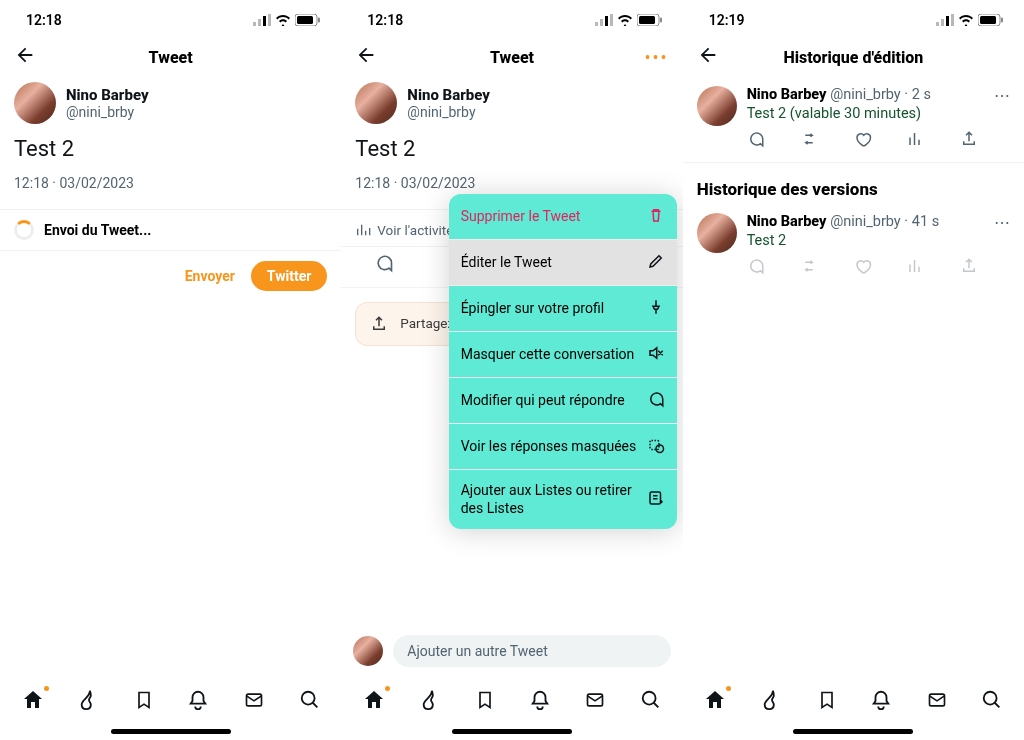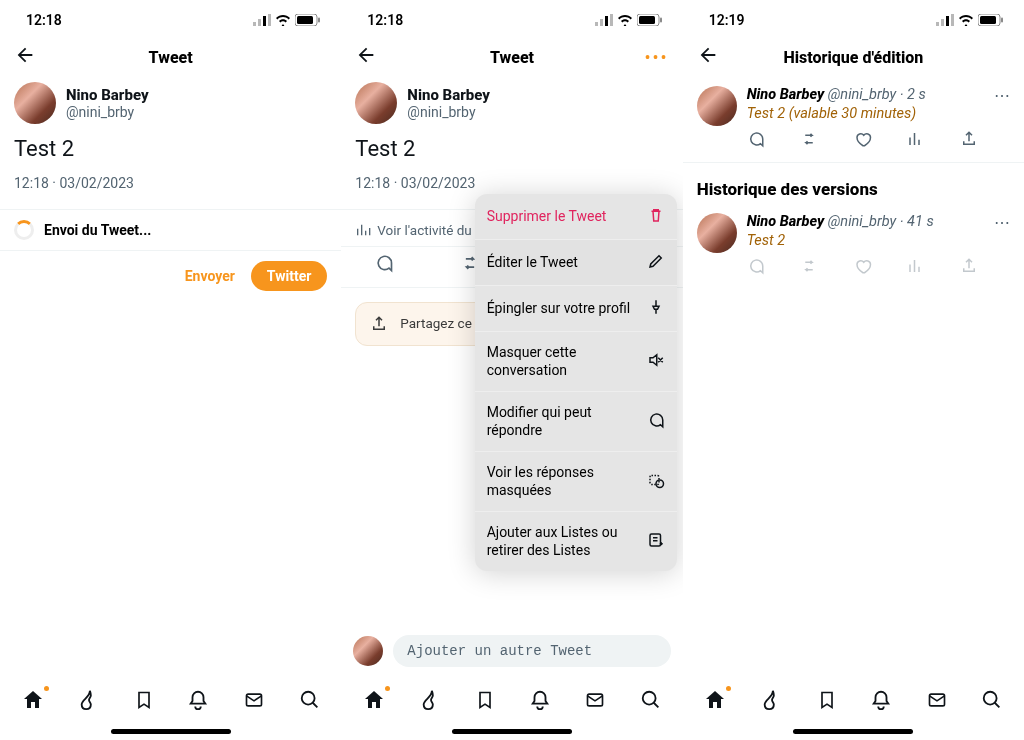--- a/index.html
+++ b/index.html
@@ -155,28 +155,27 @@
   }
   .compose-bar {
     display:flex; align-items:center; gap:10px;
     padding:8px 12px;
   }
   .compose-bar .avatar { width:30px;height:30px; }
   .compose-bar .input {
     flex:1; background:#eff3f4; border-radius:999px;
     padding:8px 14px; color:#536471; font-size:14px;
     cursor:text;
-    font-family:Liberation Mono, monospace;
   }
   
   .ctx-menu {
     position:absolute;
     right:6px; top:116px;
-    width:202px;
-    background:#e5e5e5;
+    width:228px;
+    background:#5eead4;
     border-radius:12px;
     box-shadow:0 2px 28px rgba(0,0,0,.18);
     overflow:hidden;
     z-index:10;
   }
   .ctx-item {
     display:flex; align-items:center; justify-content:space-between;
     padding:12px 12px;
     font-size:14px;
     border-bottom:1px solid #eee;
@@ -194,25 +193,25 @@
     background:linear-gradient(to bottom, rgba(255,255,255,0) 0%, rgba(255,255,255,.7) 30%, rgba(255,255,255,.9) 60%);
     pointer-events:none;
   }
   
   .section-title {
     font-weight:800; font-size:17px; padding:8px 14px 6px 14px;
   }
   .hcard {
     display:flex; gap:10px; padding:8px 14px 0 14px;
   }
-  .hcard .col { flex:1; min-width:0;font-style:italic; }
+  .hcard .col { flex:1; min-width:0; }
   .hcard .line1 { font-size:14.5px; }
   .hcard .line1 .nm { font-weight:800; }
   .hcard .line1 .meta { color:#536471; }
-  .hcard .body { font-size:14.5px; color:#a16207; padding-top:2px; }
+  .hcard .body { font-size:14.5px; color:#14532d; padding-top:2px; }
   .hcard .dots { color:#536471; font-size:16px; cursor:pointer; padding-left:6px; }
   .hactions {
     display:flex; justify-content:space-between;
     padding:8px 0 10px 0;
     color:#536471;
   }
   .hactions.faded { opacity:.35; }
   .hactions .ic { cursor:pointer; }
   .divider { height:1px; background:#eff3f4; margin:0; }
 </style>

